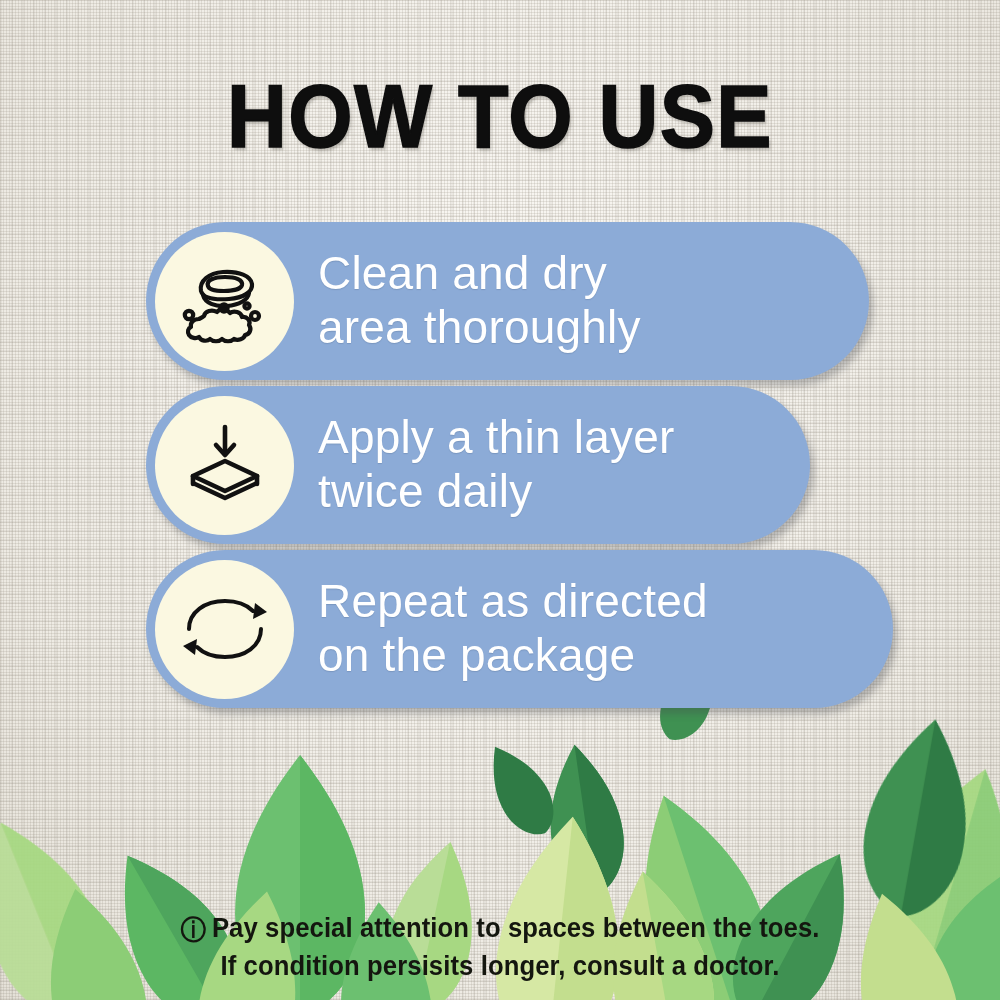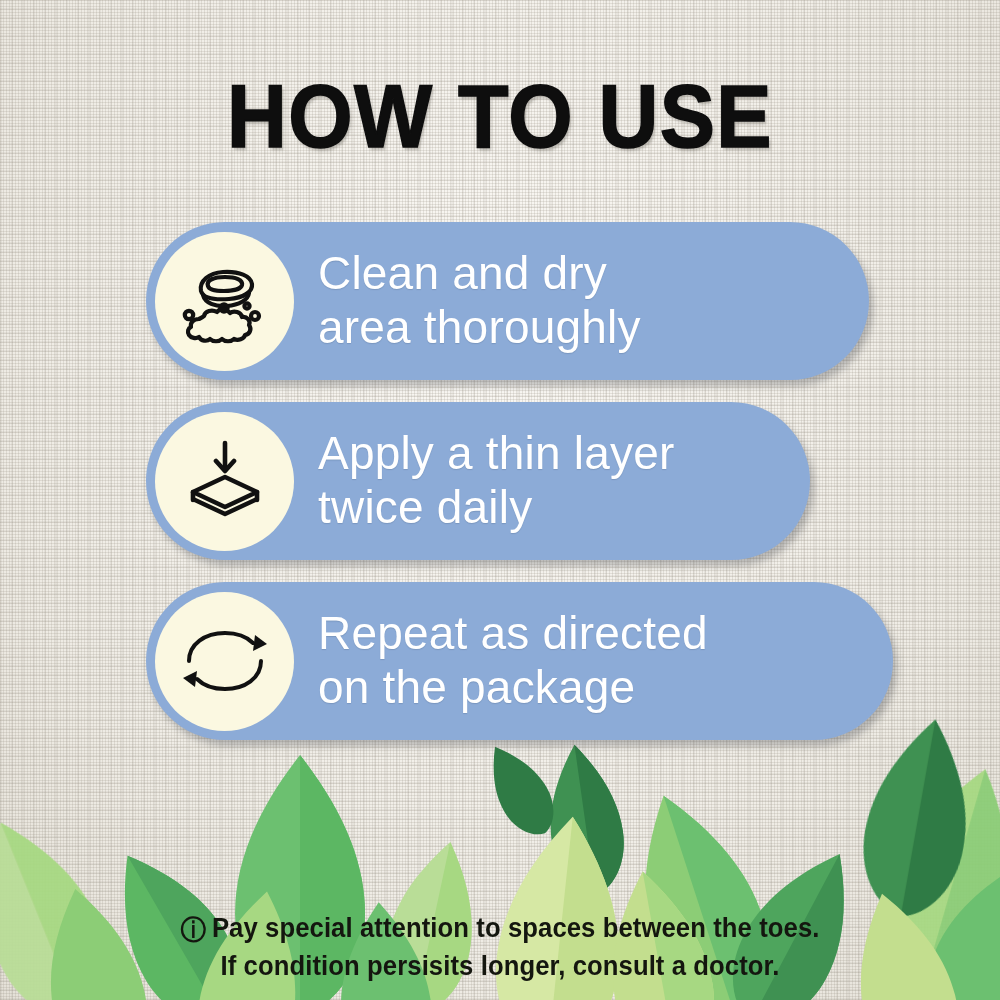--- a/index.html
+++ b/index.html
@@ -61,21 +61,21 @@
   }
   .pill{
     position:relative;
     display:flex;
     align-items:center;
     background:#8cabd7;
     border-radius:999px;
     box-shadow:4px 6px 7px rgba(70,72,78,.33);
     height:158px;
     padding-left:9px;
-    margin-bottom:22px;
+    margin-bottom:6px;
   }
   .pill-1{ width:723px; }
   .pill-2{ width:664px; }
   .pill-3{ width:747px; margin-bottom:12px; }
 
   .badge{
     flex:0 0 auto;
     width:139px; height:139px;
     border-radius:50%;
     background:#fbf8e1;

